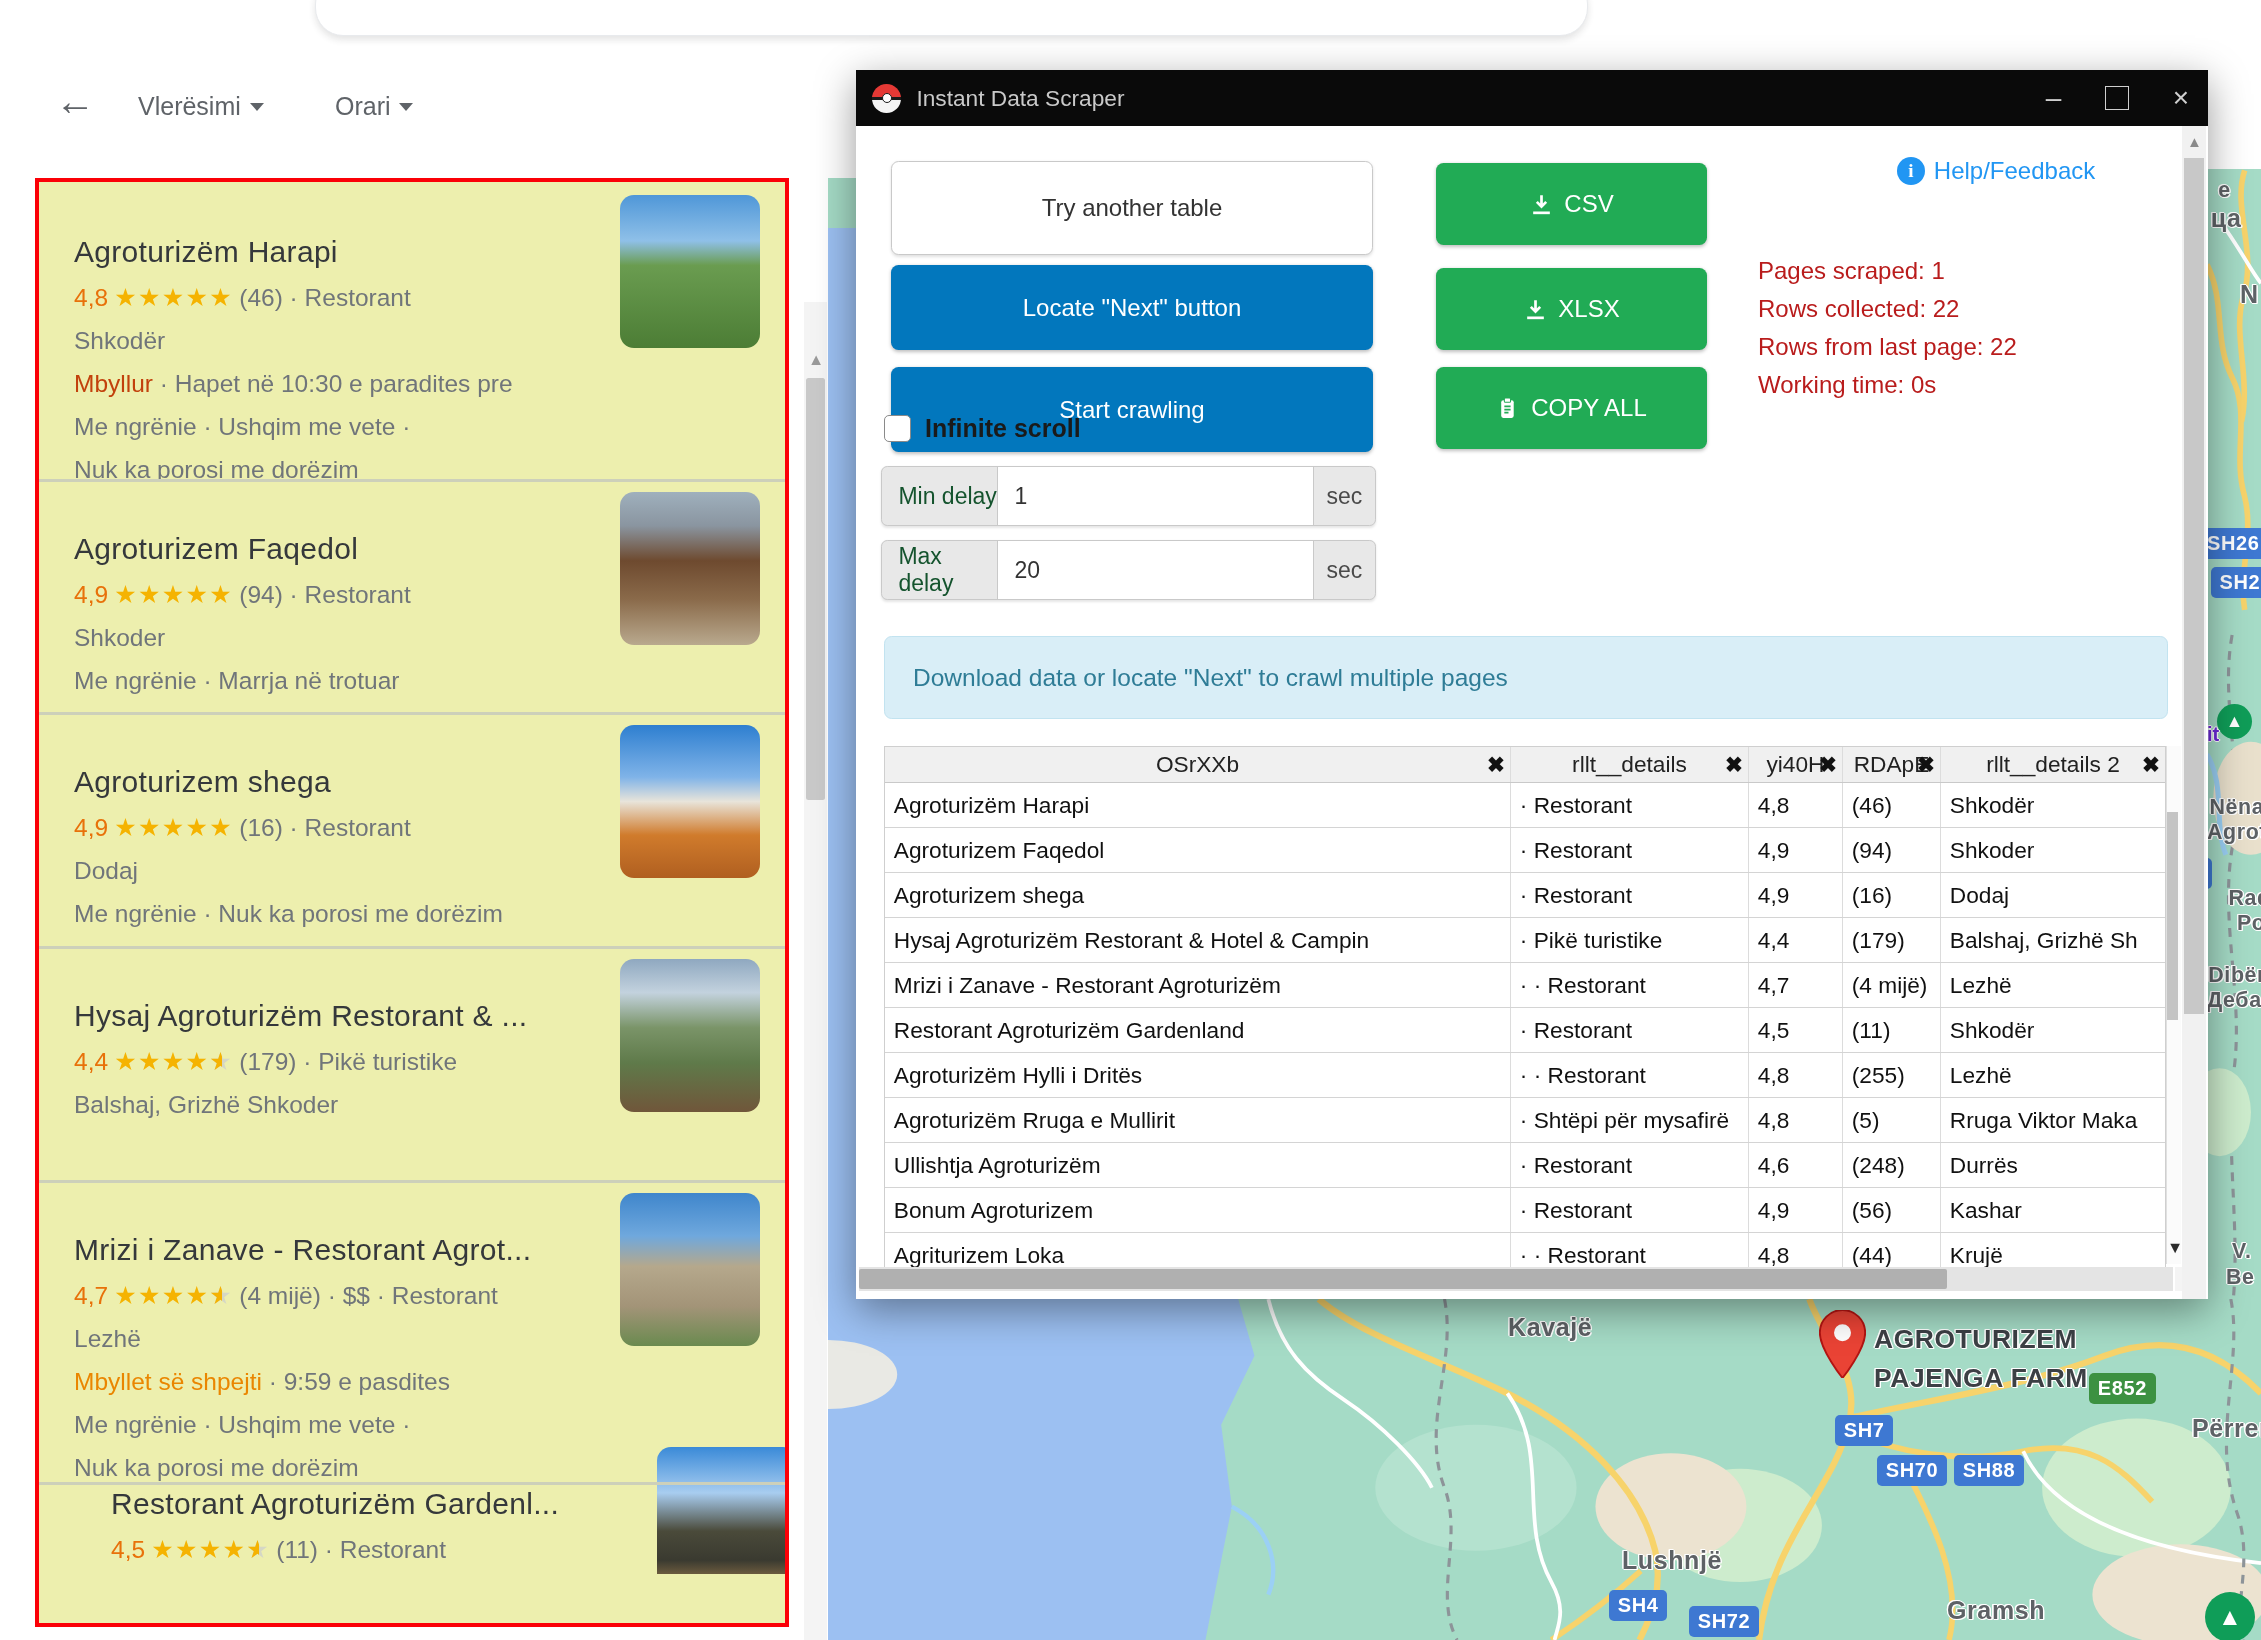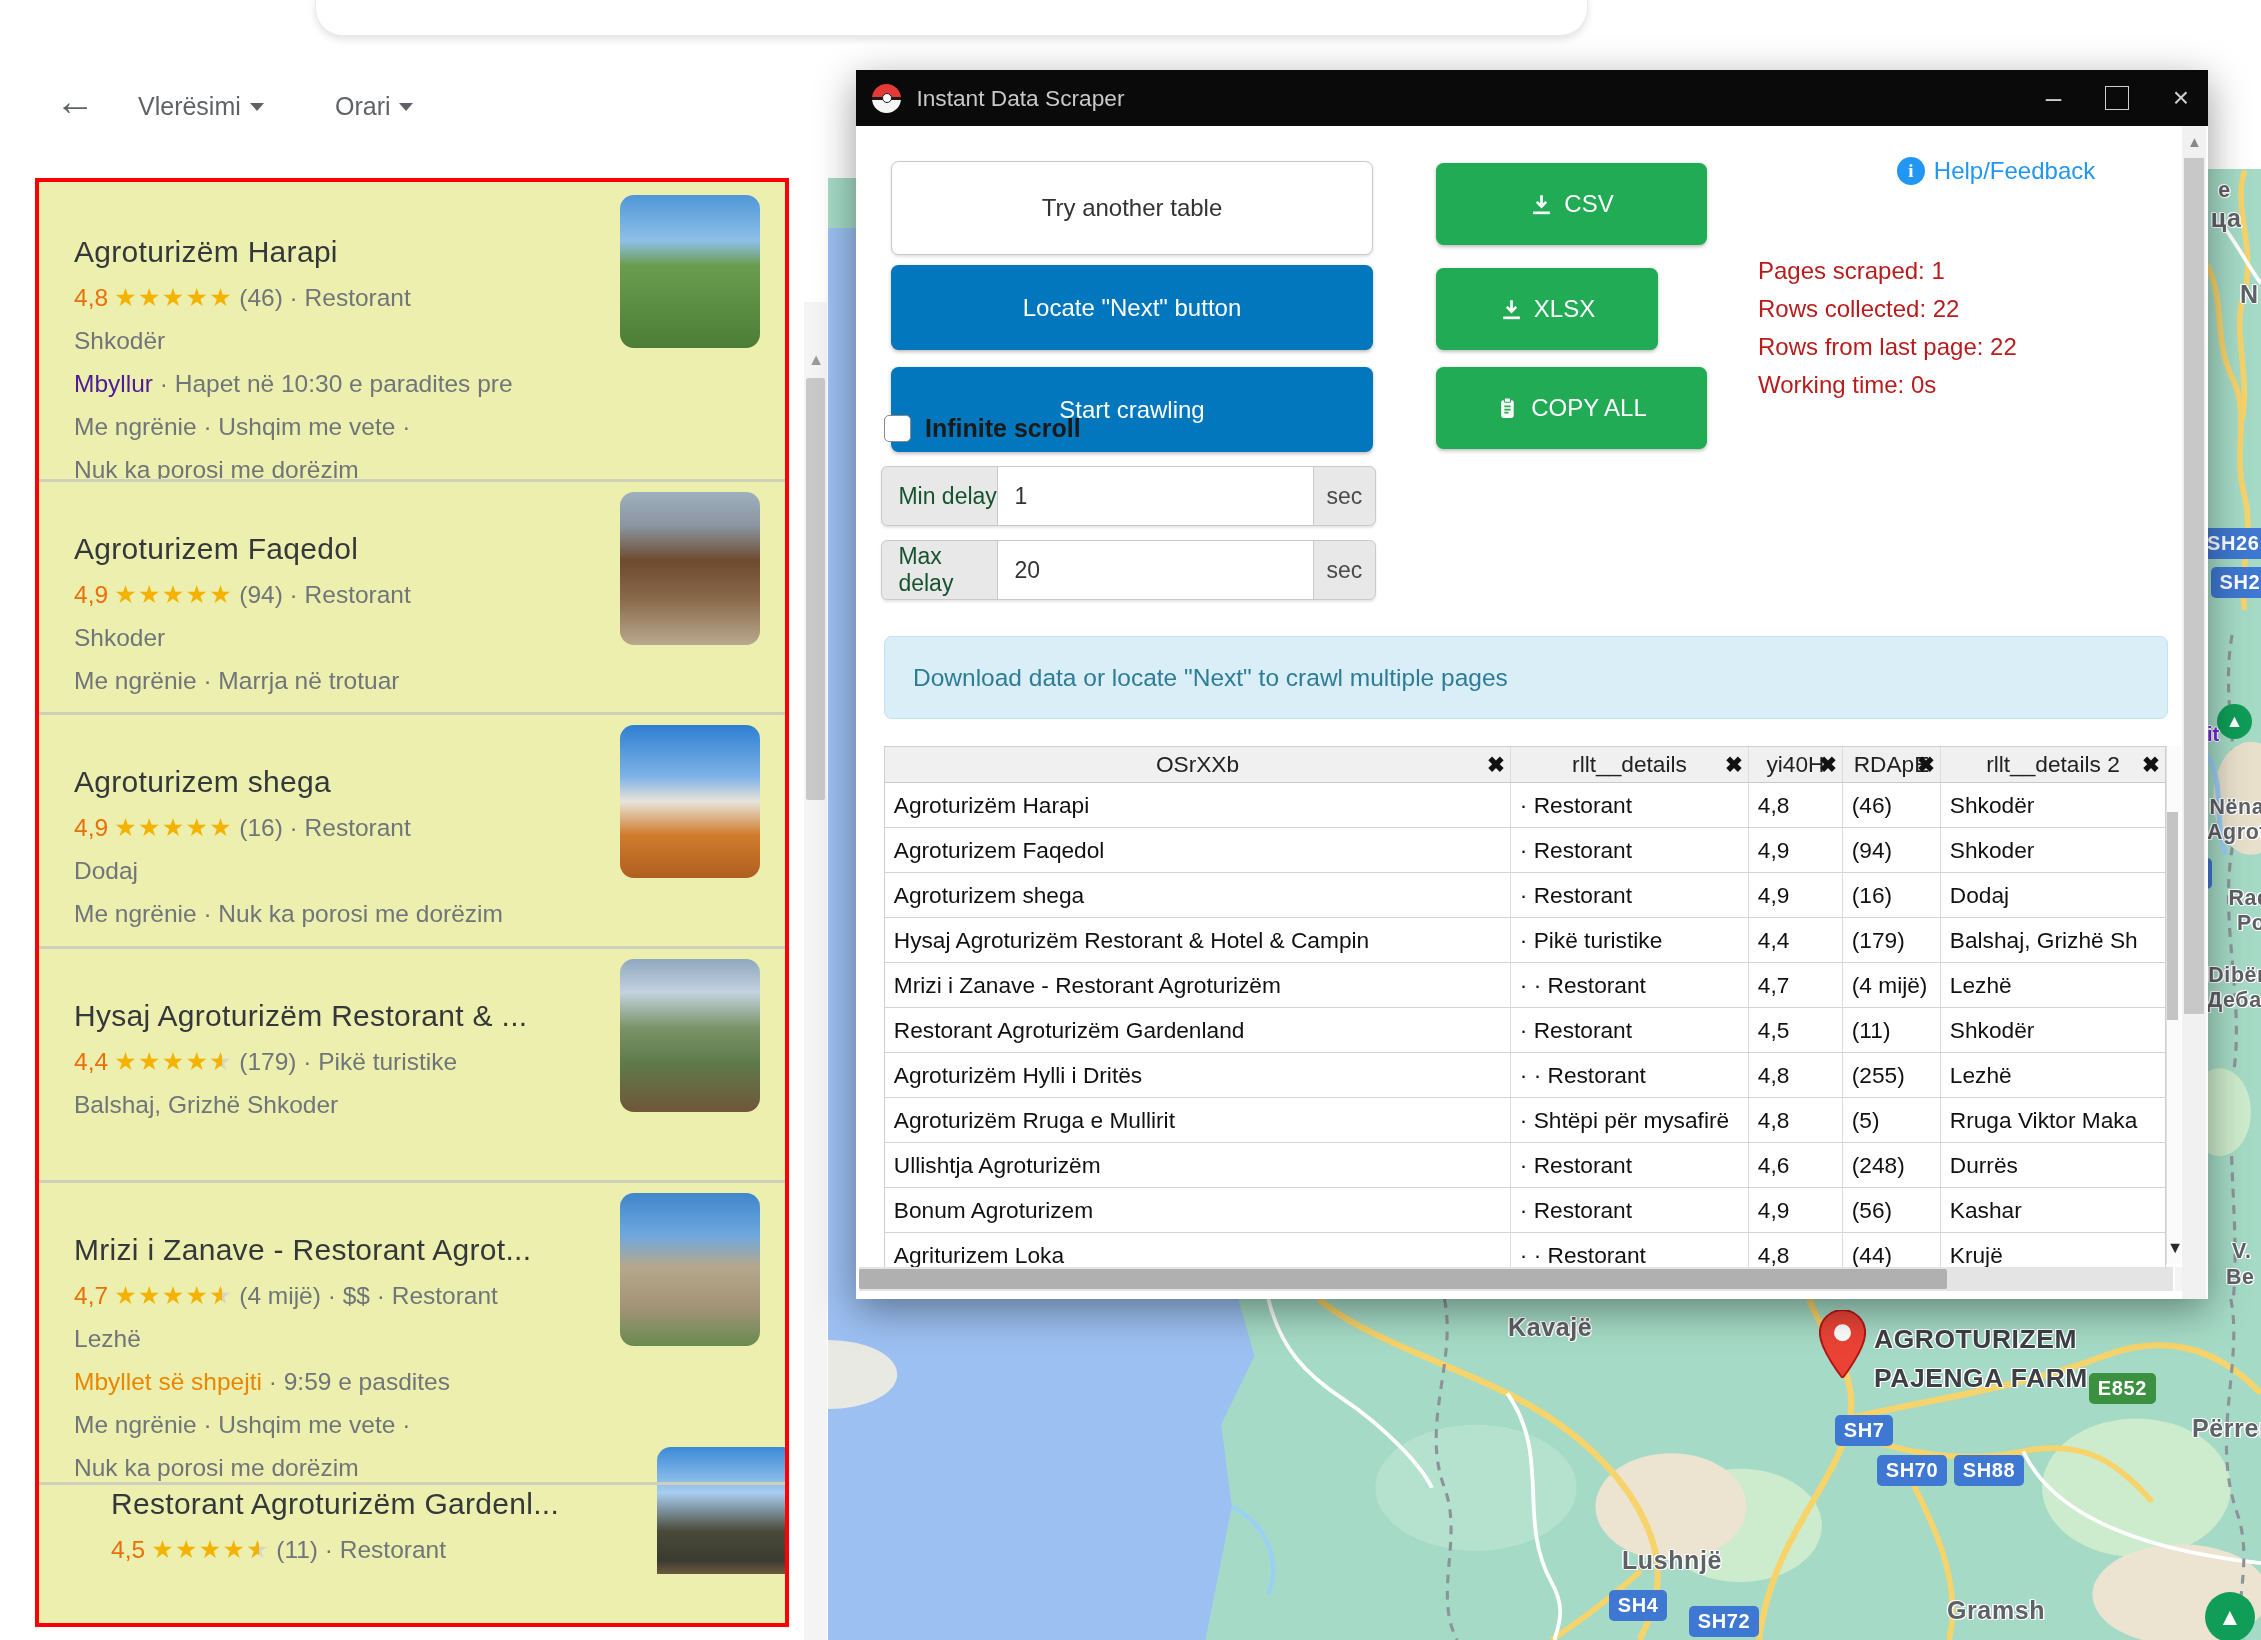--- a/index.html
+++ b/index.html
@@ -82,21 +82,21 @@
 
   .btn{position:absolute;display:flex;align-items:center;justify-content:center;gap:10px;
     font-size:24px;border-radius:7.6px;cursor:pointer;box-sizing:border-box;}
   .btn-white{background:#fff;border:1.3px solid #c9c9c9;color:#333;box-shadow:0 1.9px 3.1px rgba(0,0,0,.12);}
   .btn-blue{background:#0277bd;color:#fff;box-shadow:0 1.9px 3.8px rgba(0,0,0,.25);}
   .btn-green{background:#21ab55;color:#fff;box-shadow:0 1.9px 3.8px rgba(0,0,0,.25);}
   #btn-try{left:35px;top:91px;width:482px;height:94px;}
   #btn-locate{left:35px;top:195px;width:482px;height:85px;}
   #btn-start{left:35px;top:297px;width:482px;height:85px;}
   #btn-csv{left:580px;top:93px;width:271px;height:82px;}
-  #btn-xlsx{left:580px;top:198px;width:222px;height:82px;}
+  #btn-xlsx{left:580px;top:198px;width:271px;height:82px;}
   #btn-copy{left:580px;top:297px;width:271px;height:82px;}
 
   #help-link{left:1041px;top:87px;display:flex;align-items:center;gap:8.8px;cursor:pointer;
     color:#2196f3;font-size:24px;}
   #help-info-icon{width:28px;height:28px;border-radius:50%;background:#2196f3;color:#fff;
     display:flex;align-items:center;justify-content:center;font-size:19px;font-weight:700;font-family:"Liberation Serif",serif;}
 
   #stats{left:902px;top:182px;font-size:24px;color:#b91c1c;line-height:38px;}
 
   #infinite-row{left:28px;top:344px;display:flex;align-items:center;gap:14px;}
@@ -163,21 +163,21 @@
 <div class="abs" id="listings-panel">
     <div class="card" style="top: 0px; height: 297px;">
       <div class="pad">
         <h3>Agroturizëm Harapi</h3>
         <div class="meta-line">
           <span class="rating-num">4,8</span>
           <span class="stars">★★★★★</span>
           <span>(46) · Restorant</span>
         </div>
         <div class="loc-line">Shkodër</div>
-        <div class="status-line"><span style="color: #4c1d95;">Mbyllur</span> <span>· Hapet në 10:30 e paradites pre</span></div>
+        <div class="status-line"><span style="color: #c2410c;">Mbyllur</span> <span>· Hapet në 10:30 e paradites pre</span></div>
         <div class="feat-line">Me ngrënie · Ushqim me vete ·</div>
         <div class="feat-line">Nuk ka porosi me dorëzim</div>
       </div>
       <div class="thumb img-harapi"></div>
     </div>
     <div class="card" style="top: 297px; height: 233px;">
       <div class="pad">
         <h3>Agroturizem Faqedol</h3>
         <div class="meta-line">
           <span class="rating-num">4,9</span>

